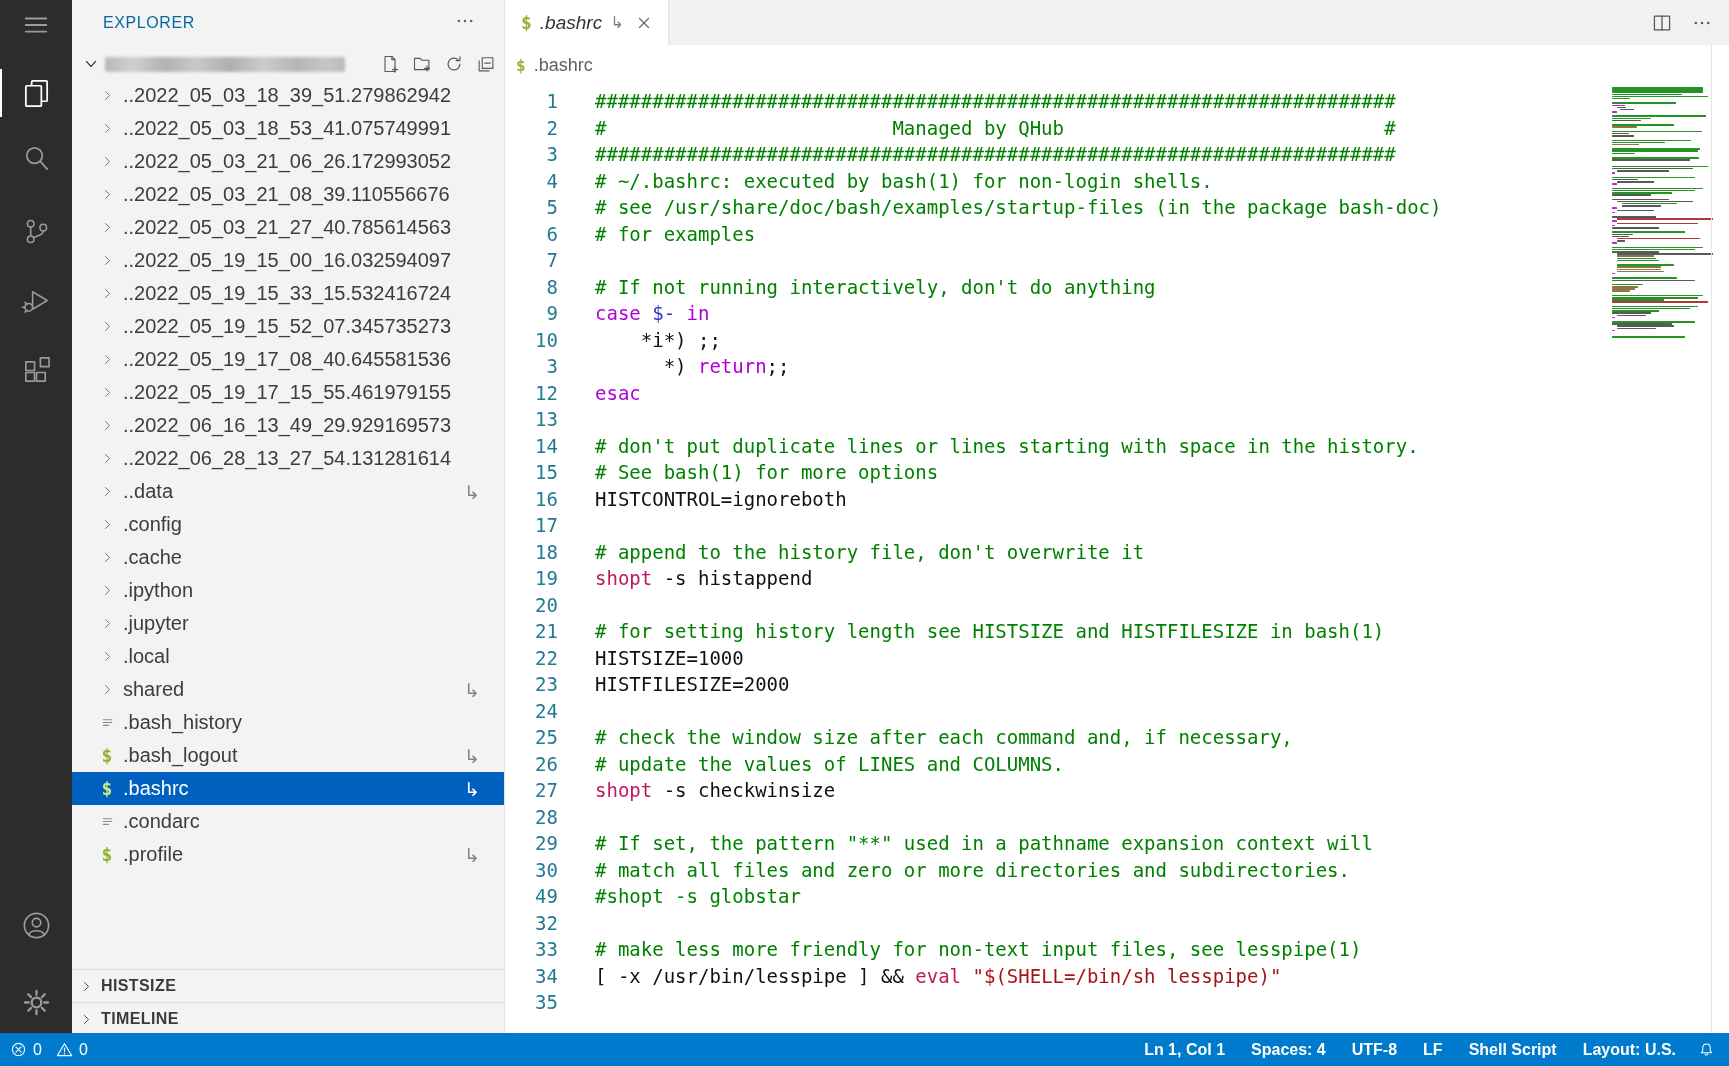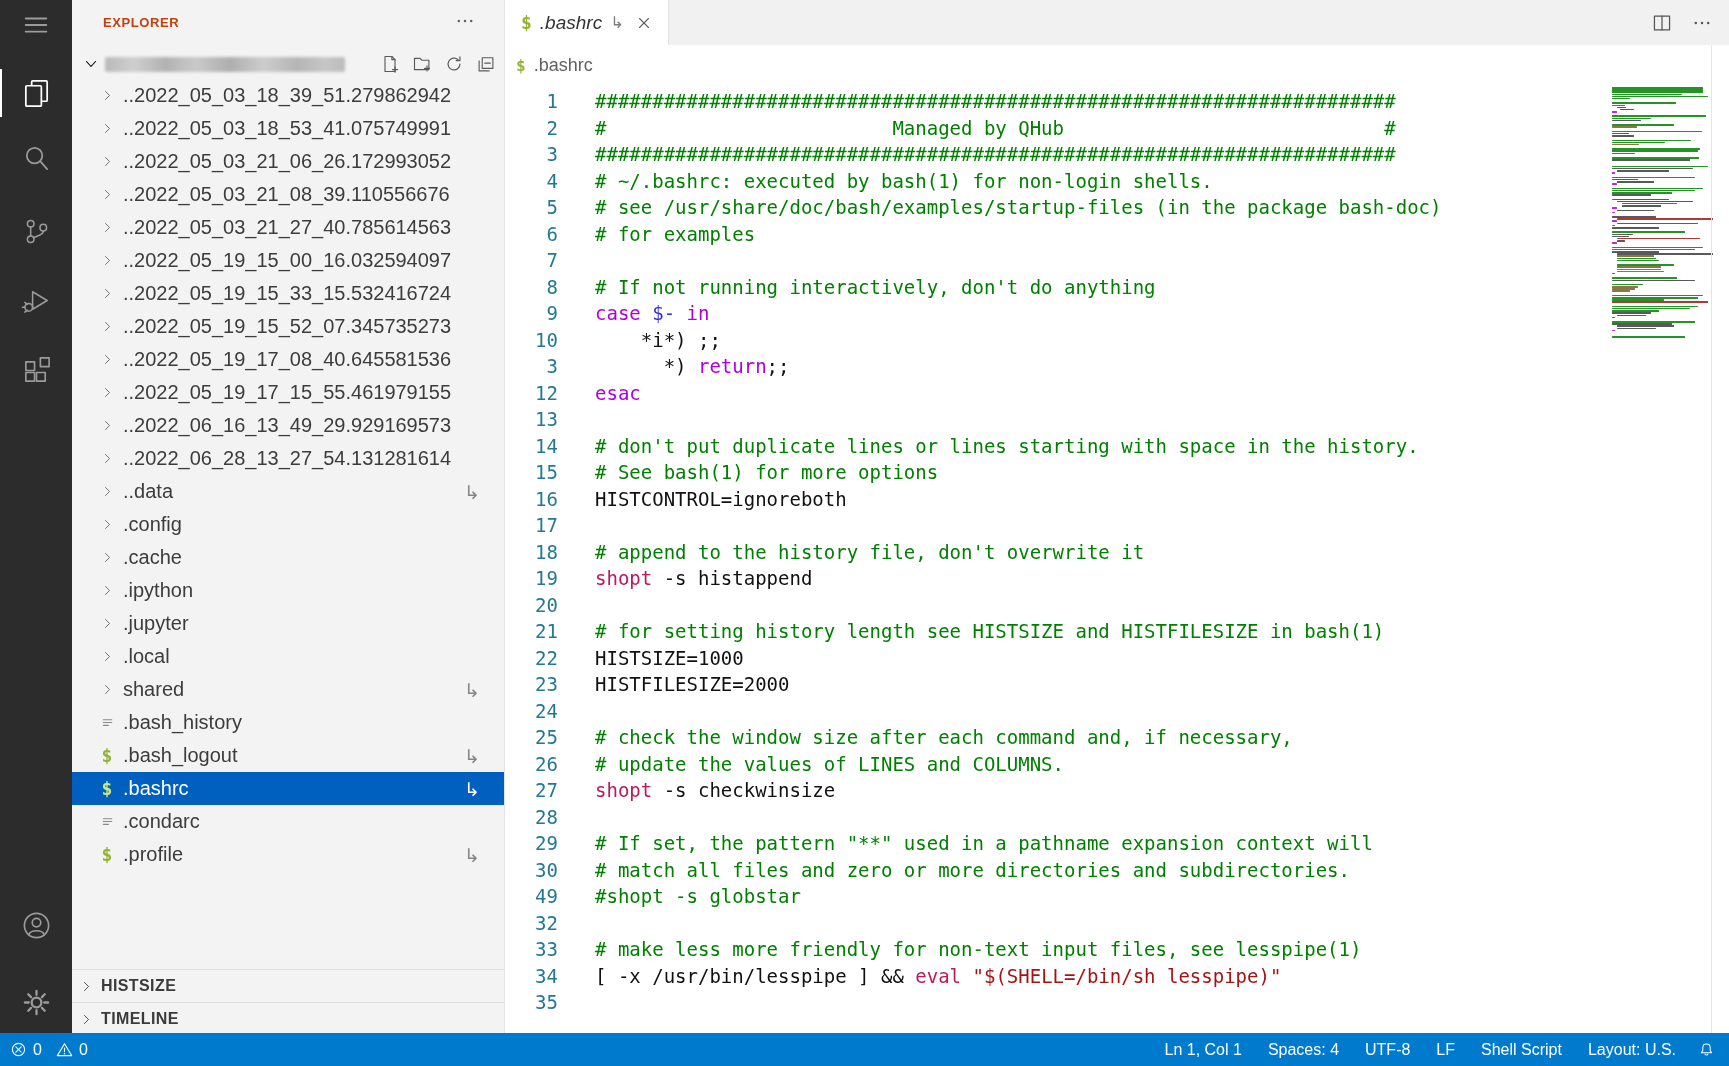--- a/index.html
+++ b/index.html
@@ -10,21 +10,21 @@
   
   .activity-bar { position:absolute; left:0; top:0; width:72px; height:1033px; background:#2c2c2c; z-index:5; }
   .ab-item { position:absolute; left:0; width:72px; height:52px; display:flex; align-items:center; justify-content:center; color:#9b9b9b; cursor:pointer; }
   .ab-item.active { color:#ffffff; }
   .ab-item.active::before { content:""; position:absolute; left:0; top:2px; bottom:2px; width:2px; background:#fff; }
   .ab-item svg { width:31px; height:31px; }
 
   
   .sidebar { position:absolute; left:72px; top:0; width:433px; height:1033px; background:#f3f3f3; border-right:1px solid #e4e4e4; }
   .sidebar-title { position:absolute; left:0; top:0; width:100%; height:45px; display:flex; align-items:center; }
-  .sidebar-title .label { margin-left:31px; font-size:13px; letter-spacing:.6px; color:#c2410c;font-weight:bold; }
+  .sidebar-title .label { margin-left:31px; font-size:16px; letter-spacing:.6px; color:#0369a1; }
   .sidebar-title .dots { position:absolute; right:28px; top:10px; color:#616161; cursor:pointer; }
   .proj-row { position:absolute; left:0; top:48px; width:100%; height:32px; display:flex; align-items:center; cursor:pointer; }
   .proj-row .chev { margin-left:11px; display:flex; }
   .proj-row .blurname { margin-left:6px; width:240px; height:15px; border-radius:2px;
      background:linear-gradient(90deg,#b9b9b9 0%,#cfcfcf 12%,#b2b2b2 25%,#c9c9c9 38%,#aeaeae 52%,#cccccc 66%,#b5b5b5 80%,#c6c6c6 92%,#bbbbbb 100%);
      filter:blur(1.5px); }
   .proj-actions { position:absolute; right:8px; top:0; height:32px; display:flex; align-items:center; gap:12px; color:#5a5a5a; }
   .proj-actions span { display:flex; cursor:pointer; }
   .proj-actions svg { width:20px; height:20px; }
 
@@ -68,21 +68,21 @@
 
   .minimap { position:absolute; top:87px; left:1107px; width:98px; bottom:0; cursor:pointer; }
   .mm-row { height:1.5px; margin-bottom:0.7px; border-radius:.5px; opacity:.85; }
   .mm-sp { height:2.2px; }
   .editor-vline { position:absolute; top:45px; bottom:0; left:1206px; width:1px; background:#e5e5e5; }
 
   
   .status-bar { position:absolute; left:0; right:0; bottom:0; height:33px; background:#007acc; color:#fff; display:flex; align-items:center; font-size:16px; z-index:6; }
   .status-left { display:flex; align-items:center; margin-left:10px; gap:6px; cursor:pointer; }
   .status-left svg { width:17px; height:17px; }
-  .status-right { position:absolute; right:14px; display:flex; align-items:center; }
+  .status-right { position:absolute; right:14px; display:flex; align-items:center;font-weight:bold; }
   .status-item { margin-left:26px; cursor:pointer; white-space:nowrap; }
   .status-bell { margin-left:22px; display:flex; cursor:pointer; }
   .status-bell svg { width:17px; height:17px; }
 </style>
 </head>
 <body>
 
 <div class="app">
 
   <div class="activity-bar" id="activityBar">

